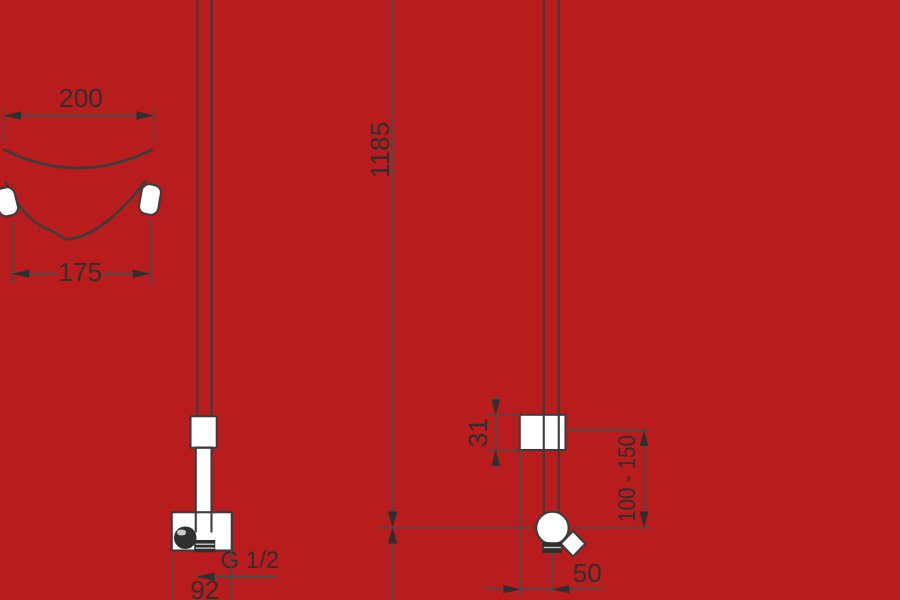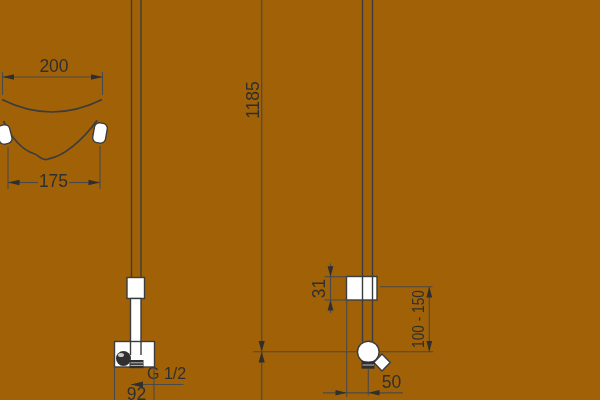--- a/index.html
+++ b/index.html
@@ -1,16 +1,16 @@
 <!DOCTYPE html>
 <html><head>
 <meta charset="utf-8">
 <style>
   html,body{margin:0;padding:0;background:#ffffff;}
-  #stage{position:relative;width:600px;height:400px;background:#a16207;overflow:hidden;}
+  #stage{position:relative;width:600px;height:400px;background:#b91c1c;overflow:hidden;}
   svg{display:block;}
   .ln{stroke:#3c3c3c;stroke-width:1.4;fill:none;}
   .dimln{stroke:#4a4a4a;stroke-width:1.2;fill:none;}
   .extln{stroke:#4a4a4a;stroke-width:1.1;fill:none;}
   .arrow{fill:#2f2f2f;stroke:none;}
   .whitefill{fill:#ffffff;}
   .darkfill{fill:#2f2f2f;stroke:none;}
   .nutline{stroke:#cfcfcf;stroke-width:0.9;}
   .dim-text{font-family:"Liberation Sans", sans-serif;font-size:17.5px;fill:#2f2f2f;}
   .dim-text-sm{font-family:"Liberation Sans", sans-serif;font-size:16px;fill:#2f2f2f;}

